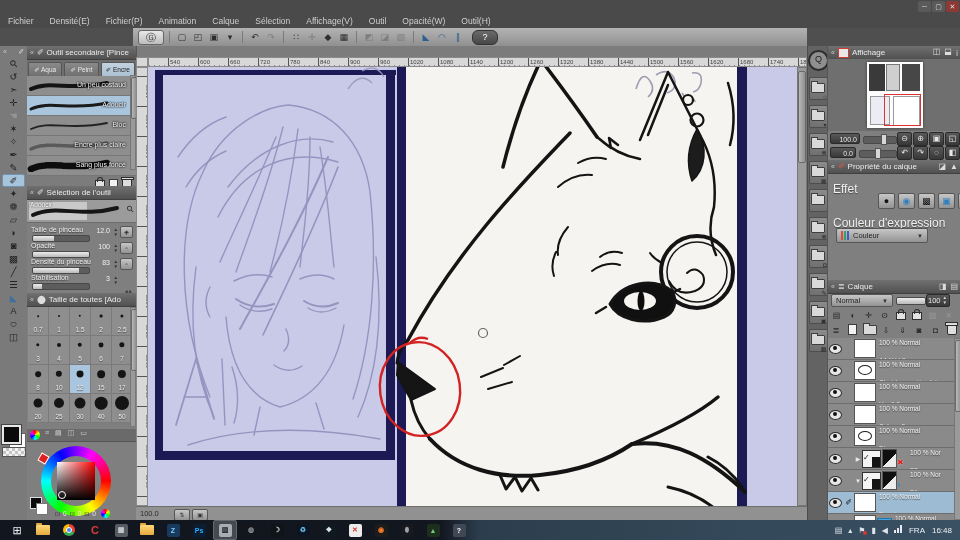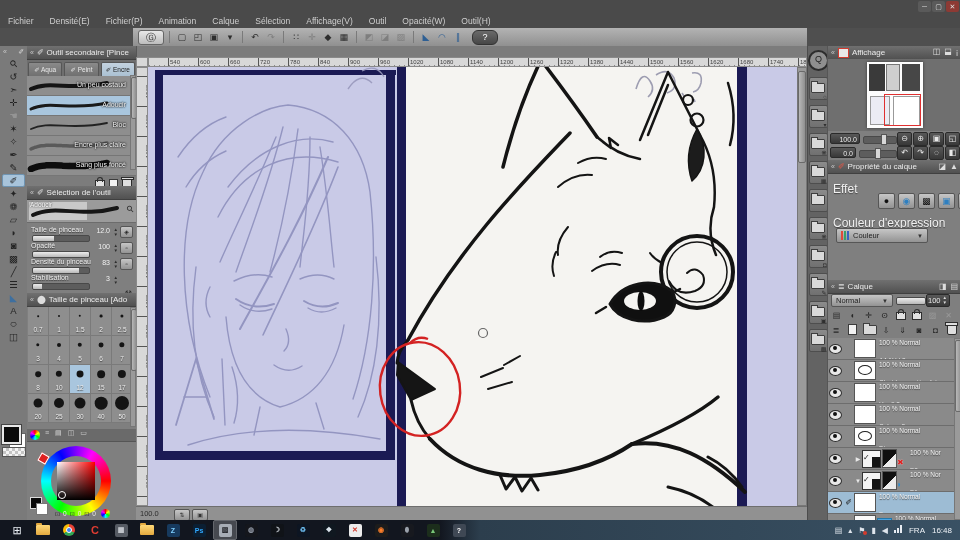--- a/index.html
+++ b/index.html
@@ -329,21 +329,21 @@
         </div>
       <div style="position:relative;height:12px">
           <span class="abs" style="right:4px;top:0;font-size:8px;color:#2e2e2e">⚒</span>
         </div>
     </div>
 
     <div class="abs" style="left:0;top:247px;width:109px;height:136px">
       <div class="phdr">
           <span class="chev">«</span>
           <span class="phIco">⬤</span>
-          <span>Taille de pinceau [Ado</span>
+          <span>Taille de toutes [Ado</span>
         </div>
       <div id="szGrid" style="padding-left:1px"><span class="szCell ">
     <span class="szDot" style="width:1.6733200530681511px;height:1.6733200530681511px"></span><span class="szNum">0.7</span></span><span class="szCell ">
     <span class="szDot" style="width:2px;height:2px"></span><span class="szNum">1</span></span><span class="szCell ">
     <span class="szDot" style="width:2.449489742783178px;height:2.449489742783178px"></span><span class="szNum">1.5</span></span><span class="szCell ">
     <span class="szDot" style="width:2.8284271247461903px;height:2.8284271247461903px"></span><span class="szNum">2</span></span><span class="szCell ">
     <span class="szDot" style="width:3.1622776601683795px;height:3.1622776601683795px"></span><span class="szNum">2.5</span></span><span class="szCell ">
     <span class="szDot" style="width:3.4641016151377544px;height:3.4641016151377544px"></span><span class="szNum">3</span></span><span class="szCell ">
     <span class="szDot" style="width:4px;height:4px"></span><span class="szNum">4</span></span><span class="szCell ">
     <span class="szDot" style="width:4.47213595499958px;height:4.47213595499958px"></span><span class="szNum">5</span></span><span class="szCell ">

